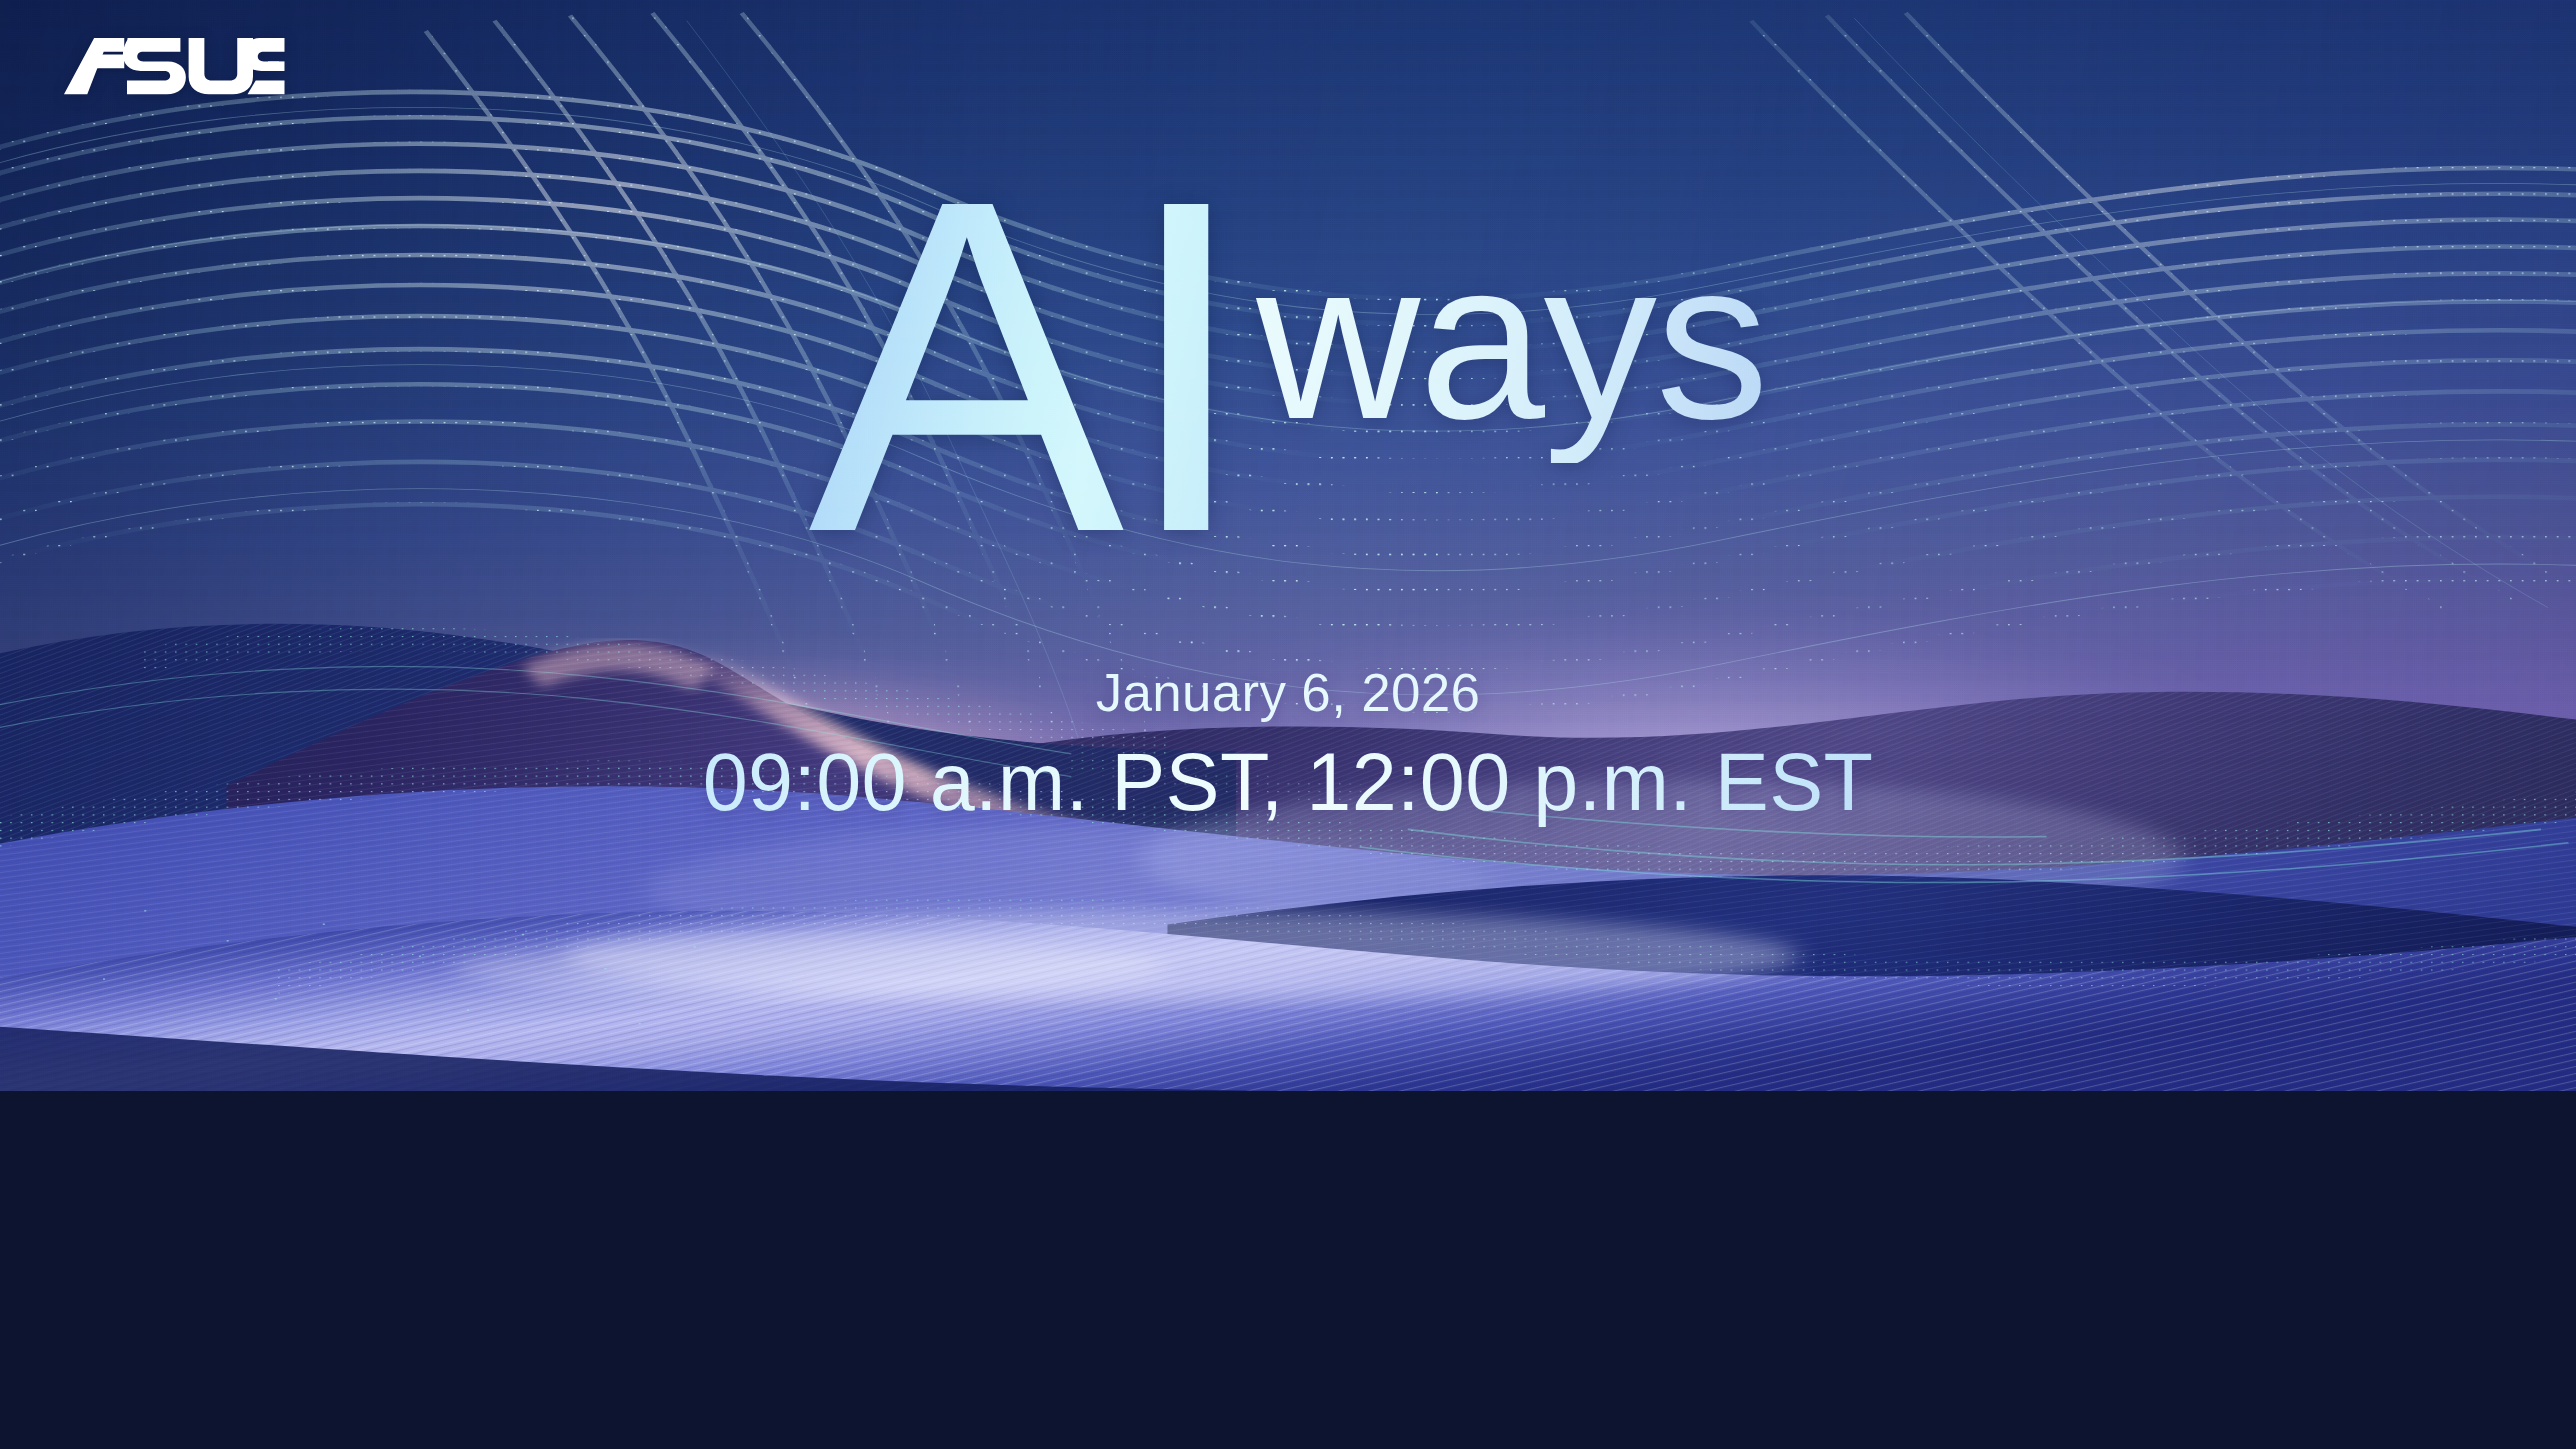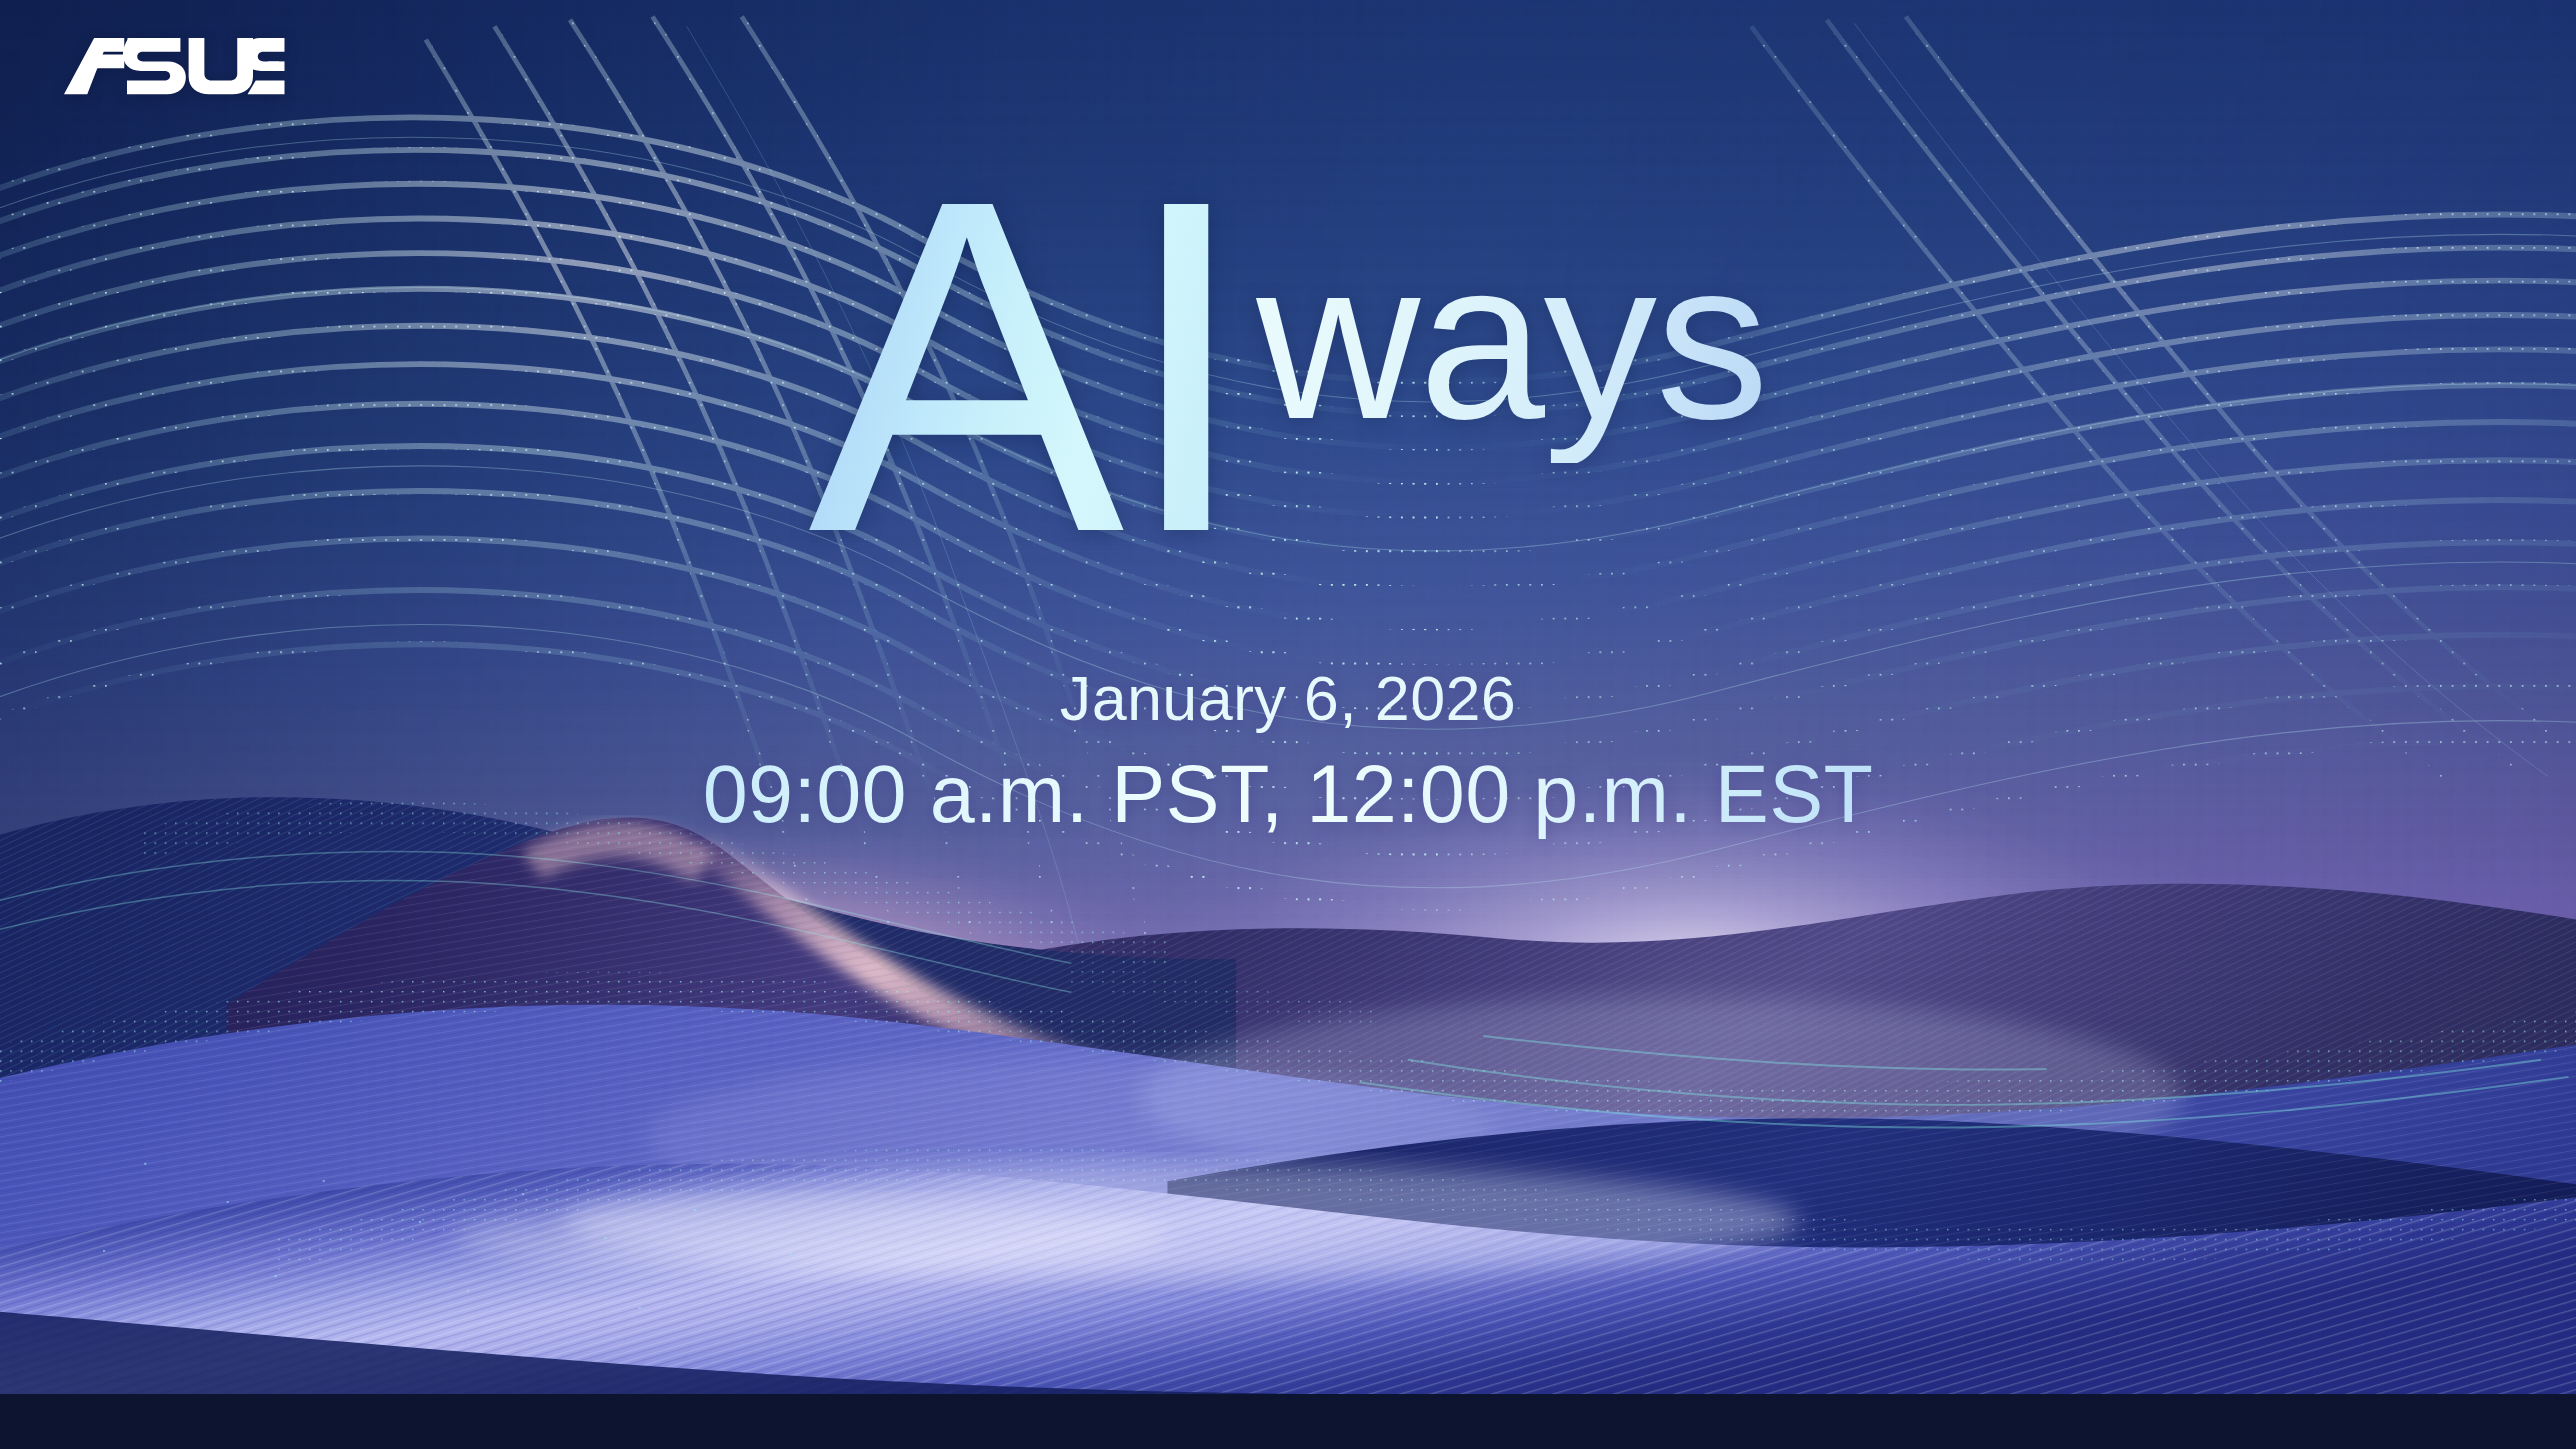--- a/index.html
+++ b/index.html
@@ -1,20 +1,20 @@
 <!DOCTYPE html>
 <html style="font-size:11px"><head>
 <meta charset="utf-8">
 <style>
   * { margin:0; padding:0; box-sizing:border-box; }
   html,body { background:#0c1430; }
 
   #stage {
     position:relative;
-    width:2576px; height:1394px;
+    width:2576px; height:1091px;
     overflow:hidden;
     font-family:"Liberation Sans", sans-serif;
     background:#1b3370;
     isolation:isolate;
   }
 
   
   .sky {
     position:absolute; inset:0;
     background:
@@ -185,21 +185,21 @@
   
   .datetime {
     position:absolute;
     left:0; right:0;
     top:663px;
     text-align:center;
     pointer-events:none;
     user-select:none;
   }
   .dt-date {
-    font-size:63px;
+    font-size:53px;
     line-height:1.14;
     font-weight:300;
     letter-spacing:0.3px;
     background:linear-gradient(96deg,
       #bfe6f7 0%,
       #d6f4fa 14%,
       #e2f8fb 34%,
       #e6f9fc 52%,
       #dcf2fa 70%,
       #c9e4f8 88%,

